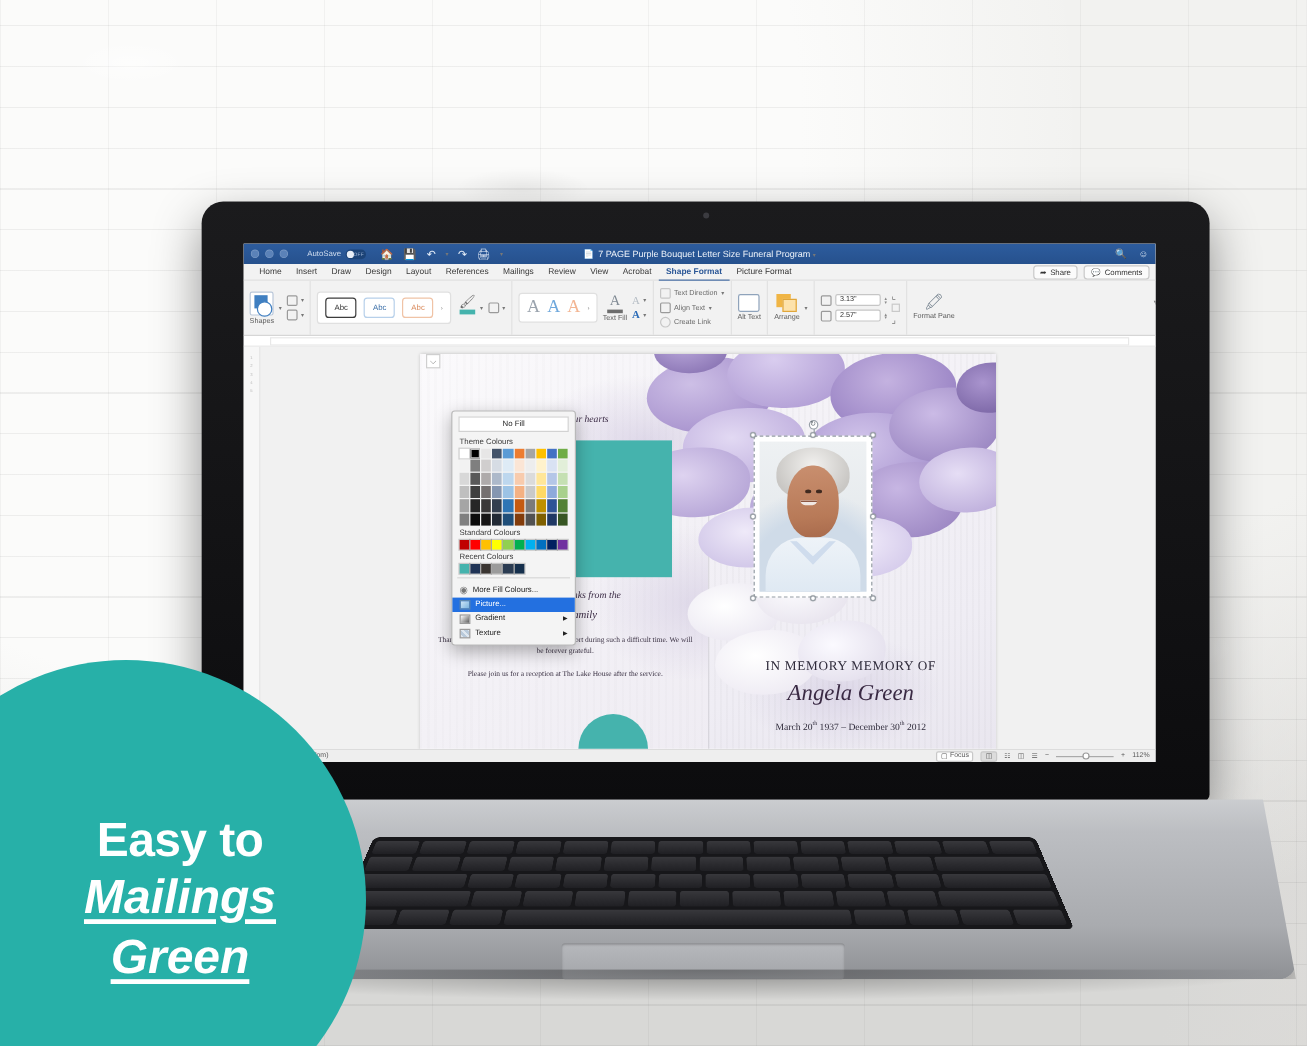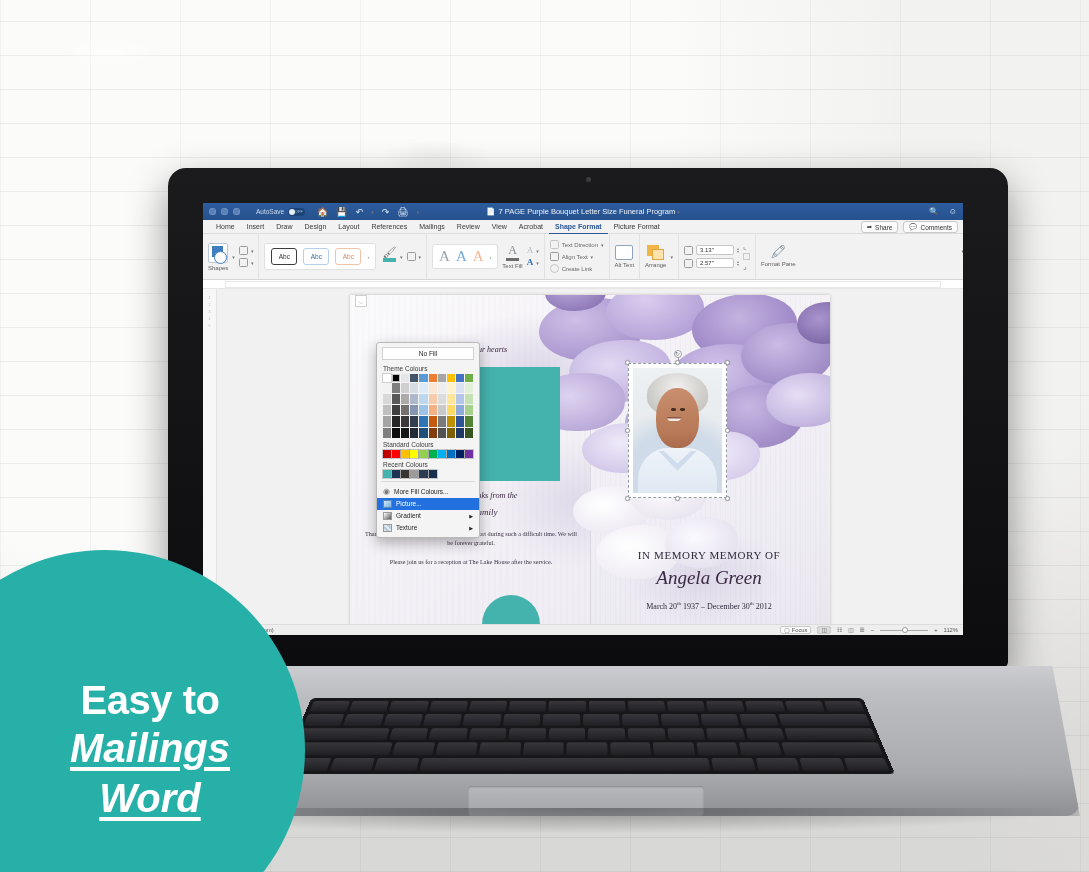--- a/index.html
+++ b/index.html
@@ -808,15 +808,15 @@
     </div>
   </div>
   <div id="trackpad"></div>
   <div id="deckshadow"></div>
 </div>
 
 <div id="badge">
   <div class="inner">
     <div class="l1">Easy to</div>
     <div class="l3">Mailings</div>
-    <div class="l4">Word</div>
+    <div class="l4">Green</div>
   </div>
 </div>
 
 </body></html>

